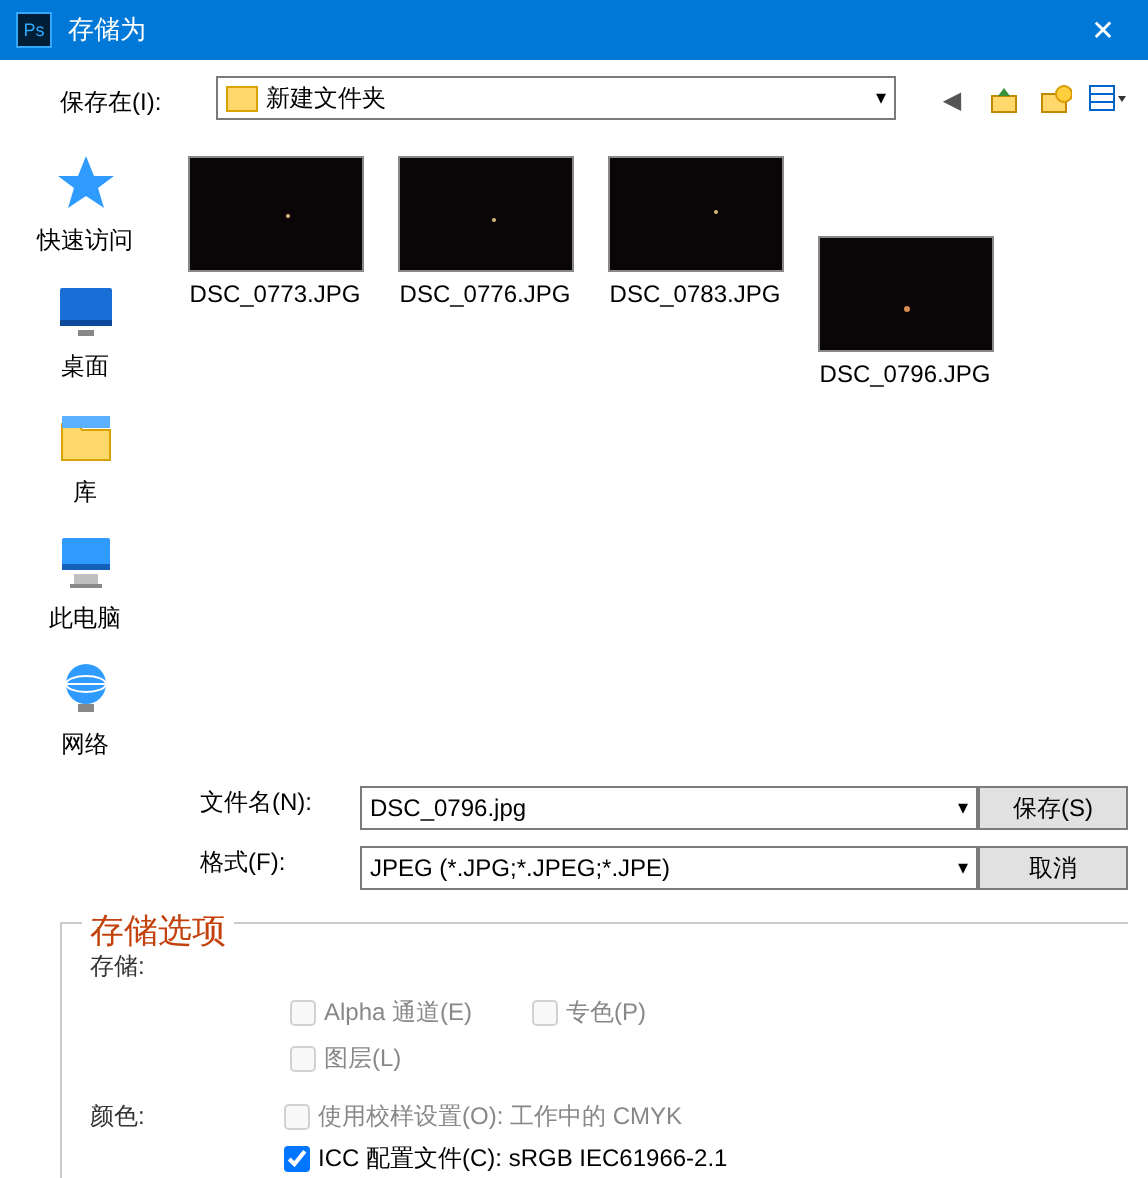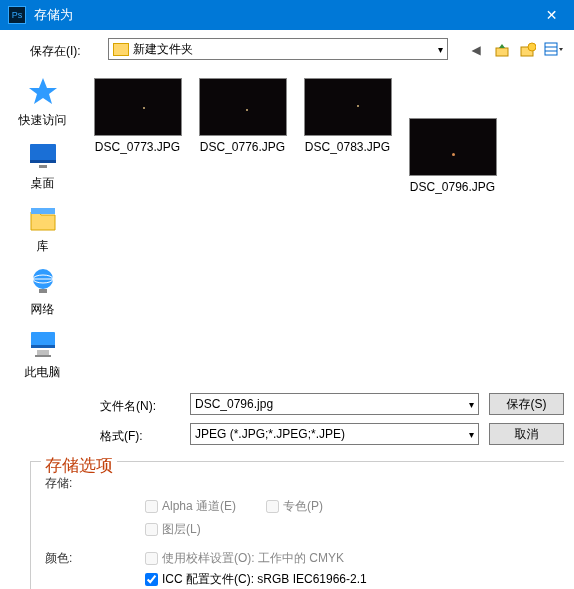--- a/index.html
+++ b/index.html
@@ -18,21 +18,21 @@
 .main-area { display: flex; background: #fff; }
 .sidebar { width: 85px; padding: 8px 0; display: flex; flex-direction: column; gap: 10px; align-items: center; }
 .sidebar-item { display: flex; flex-direction: column; align-items: center; gap: 4px; cursor: pointer; }
 .sidebar-item svg, .sidebar-item .ico { width: 32px; height: 32px; }
 .sidebar-item .lbl { font-size: 12px; text-align: center; }
 .file-grid { flex: 1; padding: 10px 5px; display: flex; flex-wrap: wrap; gap: 8px 10px; align-content: flex-start; border-left: 0; }
 .file-item { width: 95px; display: flex; flex-direction: column; align-items: center; }
 .file-item .thumb { width: 88px; height: 58px; background: #0a0608; border: 1px solid #888; position: relative; }
 .file-item .dot { position: absolute; width: 2px; height: 2px; background: #d9b77c; border-radius: 50%; }
 .file-item .fname { margin-top: 4px; font-size: 12px; text-align: center; }
-.form-row { display: flex; align-items: flex-end; padding: 4px 10px 4px 100px; gap: 10px; }
+.form-row { display: flex; align-items: flex-start; padding: 4px 10px 4px 100px; }
 .form-row label { width: 80px; }
 .form-row .field { flex: 1; height: 22px; border: 1px solid #7a7a7a; padding: 0 4px; display: flex; align-items: center; position: relative; background: #fff; }
 .form-row .field .arrow { position: absolute; right: 4px; font-size: 10px; }
 .form-row .btn { width: 75px; height: 22px; border: 1px solid #7a7a7a; background: #e1e1e1; text-align: center; line-height: 20px; cursor: pointer; }
 .options-panel { margin: 12px 10px 0 30px; border-top: 1px solid #ccc; border-left: 1px solid #ccc; padding: 10px 10px 10px 14px; position: relative; }
 .options-title { position: absolute; top: -8px; left: 10px; background: #fff; padding: 0 4px; color: #c2410c; font-size: 17px; }
 .opt-row { display: flex; padding: 3px 0; align-items: flex-start; }
 .opt-row .opt-label { width: 100px; color: #333; }
 .opt-row .opt-content { display: flex; flex-wrap: wrap; gap: 6px 30px; }
 .chk { display: flex; align-items: center; gap: 4px; }
@@ -98,35 +98,35 @@
     </div>
     <div class="sidebar-item">
       <svg class="ico">
           <path d="M4 10 L12 10 L14 13 L28 13 L28 28 L4 28 Z" fill="#ffd76b" stroke="#d9a400"></path>
           <rect x="4" y="6" width="24" height="6" fill="#5bb0ff"></rect>
         </svg>
       <span class="lbl">库</span>
     </div>
     <div class="sidebar-item">
       <svg class="ico">
+          <rect x="4" y="4" width="24" height="16" rx="1" fill="#2f9bff"></rect>
+          <rect x="4" y="17" width="24" height="3" fill="#1560b8"></rect>
+          <rect x="10" y="22" width="12" height="5" fill="#c0c0c0"></rect>
+          <rect x="8" y="27" width="16" height="2" fill="#888"></rect>
+        </svg>
+      <span class="lbl">此电脑</span>
+    </div>
+    <div class="sidebar-item">
+      <svg class="ico">
           <circle cx="16" cy="14" r="10" fill="#2f9bff"></circle>
           <ellipse cx="16" cy="14" rx="10" ry="4" fill="none" stroke="#fff"></ellipse>
           <line x1="6" y1="14" x2="26" y2="14" stroke="#fff"></line>
           <rect x="12" y="24" width="8" height="4" fill="#888"></rect>
         </svg>
       <span class="lbl">网络</span>
-    </div>
-    <div class="sidebar-item">
-      <svg class="ico">
-          <rect x="4" y="4" width="24" height="16" rx="1" fill="#2f9bff"></rect>
-          <rect x="4" y="17" width="24" height="3" fill="#1560b8"></rect>
-          <rect x="10" y="22" width="12" height="5" fill="#c0c0c0"></rect>
-          <rect x="8" y="27" width="16" height="2" fill="#888"></rect>
-        </svg>
-      <span class="lbl">此电脑</span>
     </div>
   </div>
 
   <div class="file-grid">
     <div class="file-item">
       <div class="thumb">
           <div class="dot" style="top:28px;left:48px"></div>
         </div>
       <div class="fname">DSC_0773.JPG</div>
     </div>
@@ -190,21 +190,21 @@
     <div class="opt-label"></div>
     <div class="opt-content">
       <label class="chk disabled">
           <input type="checkbox" disabled="" style="">
           <span>图层(L)</span>
         </label>
     </div>
   </div>
   <div class="opt-row" style="margin-top:6px">
     <div class="opt-label">颜色:</div>
-    <div class="opt-content" style="flex-direction:column;gap:4px">
+    <div class="opt-content" style="flex-direction:row;gap:4px">
       <label class="chk disabled">
           <input type="checkbox" disabled="" style="">
           <span>使用校样设置(O):  工作中的 CMYK</span>
         </label>
       <label class="chk">
           <input type="checkbox" checked="" style="">
           <span>ICC 配置文件(C):  sRGB IEC61966-2.1</span>
         </label>
     </div>
   </div>

